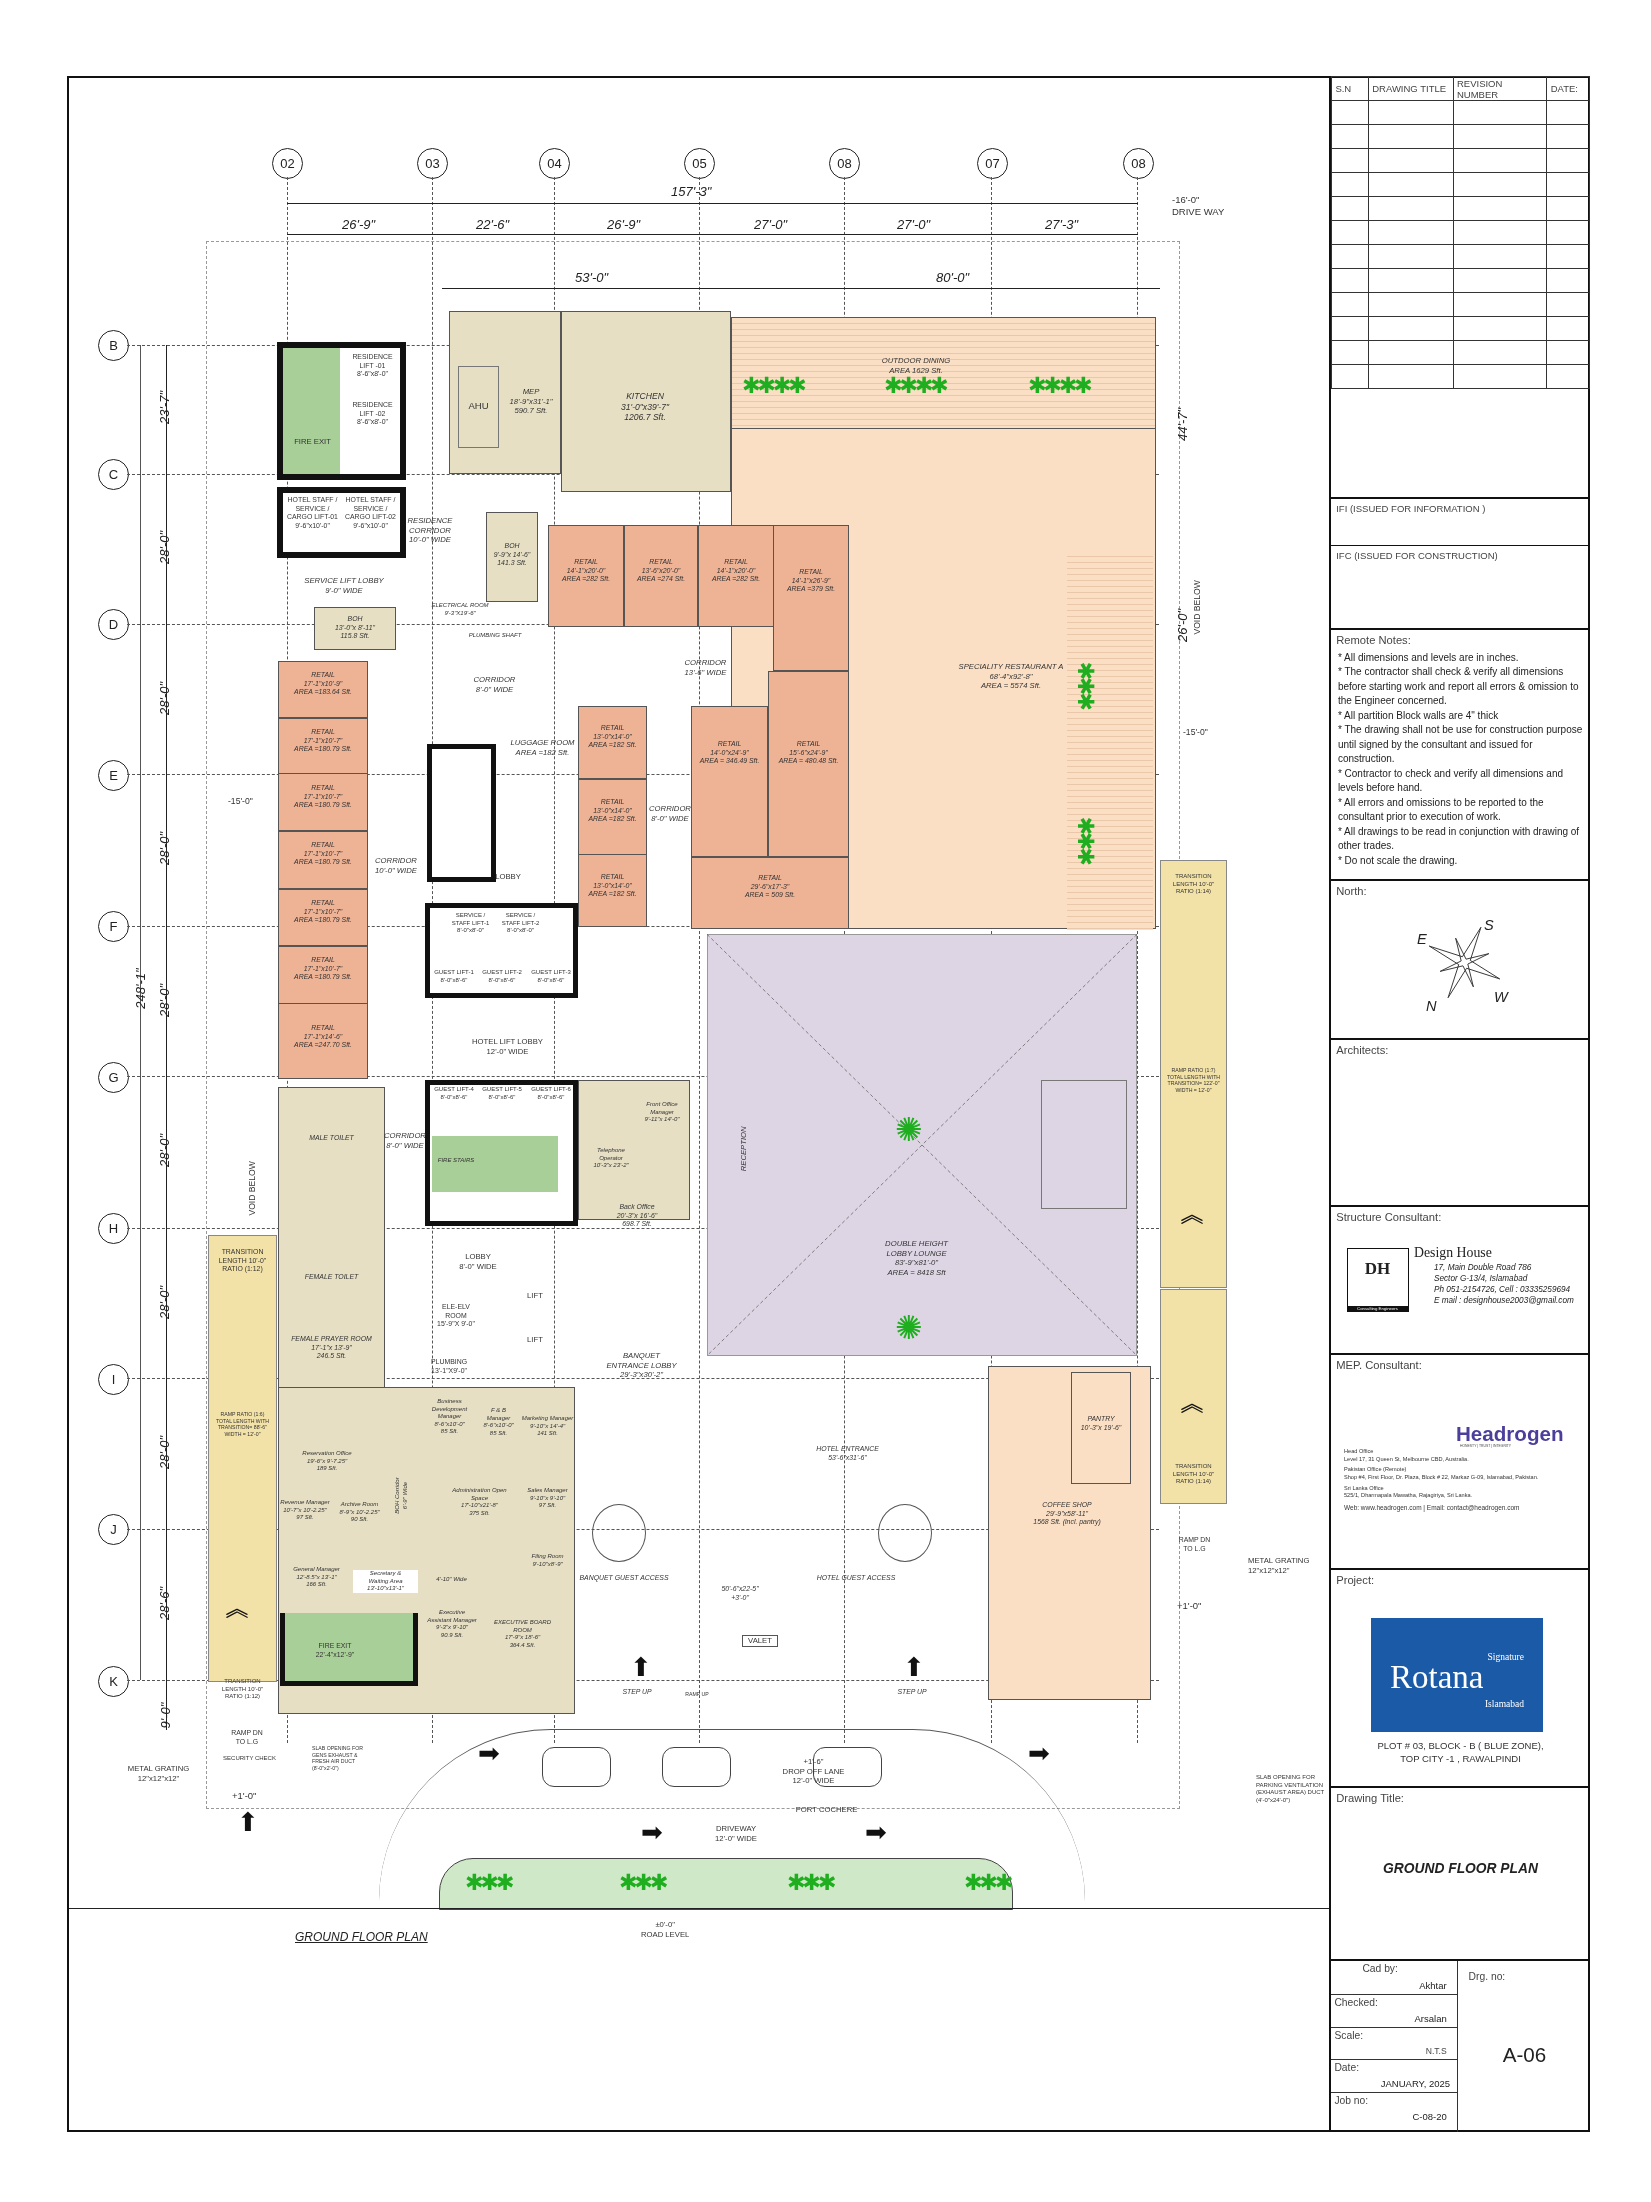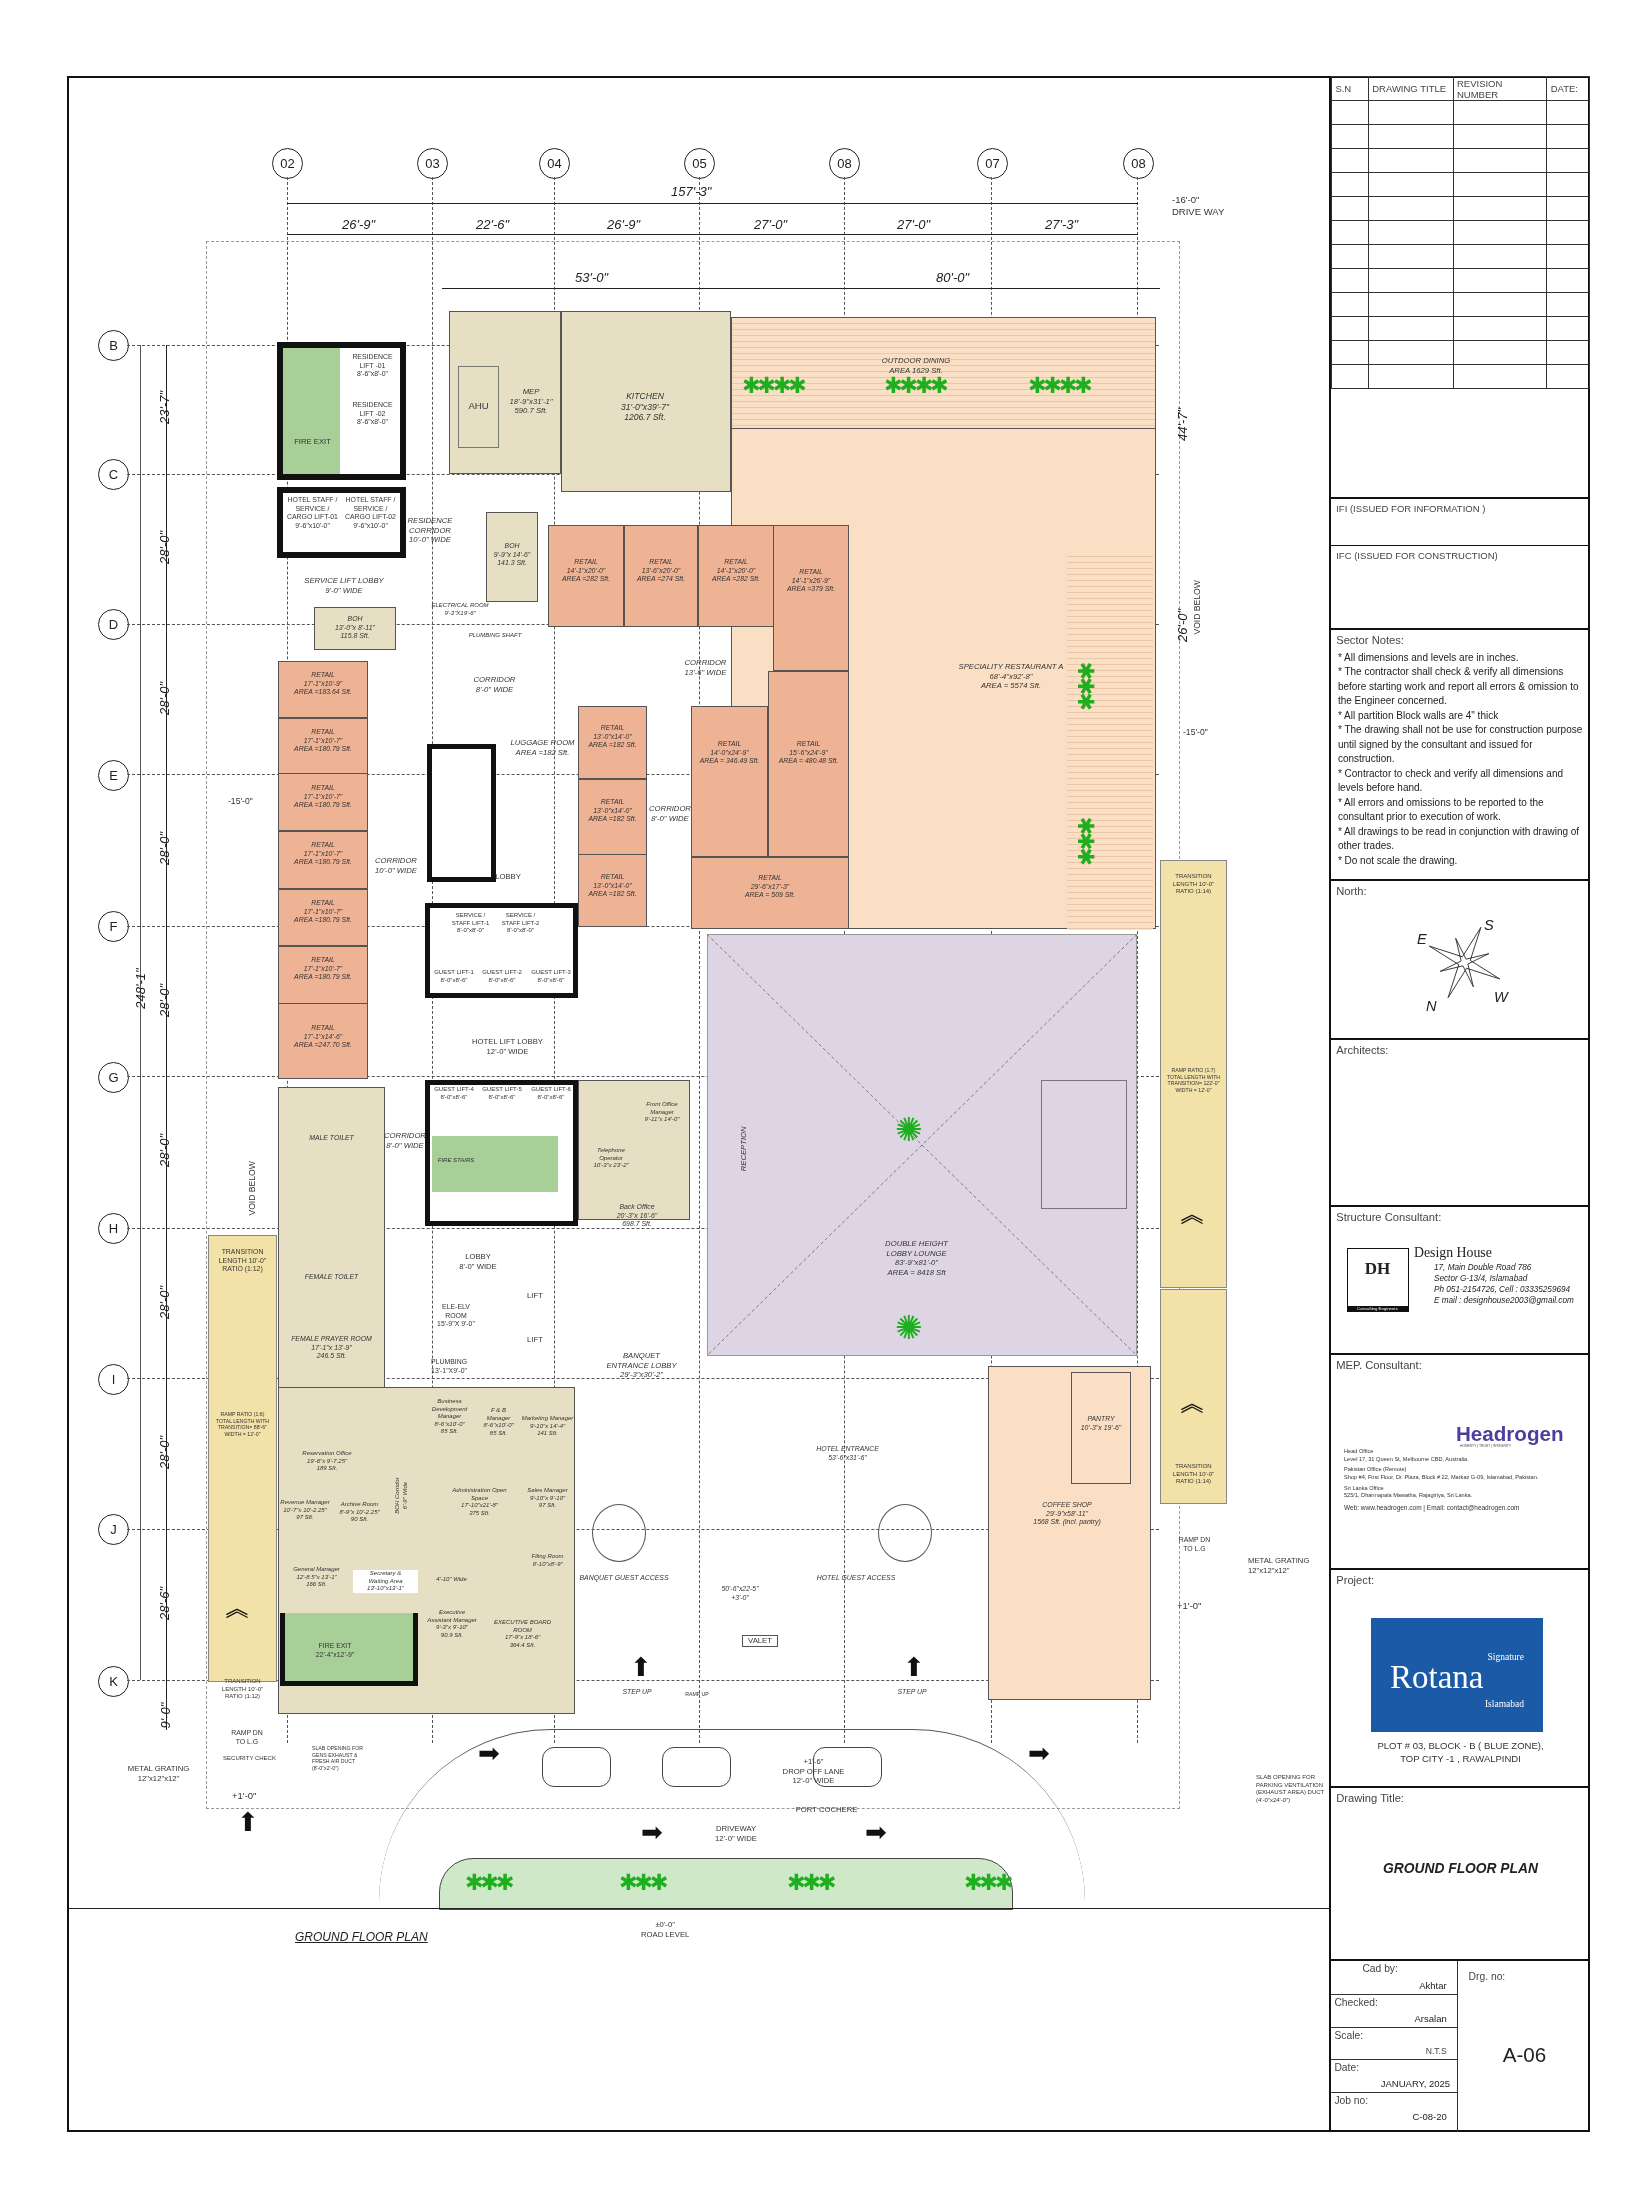--- a/index.html
+++ b/index.html
@@ -564,21 +564,21 @@
   </div>
 
   <div class="tbsec" style="top:421px;height:48px;">
     <div class="tbhead" style="font-size:9.5px;">IFI  (ISSUED FOR INFORMATION )</div>
   </div>
   <div class="tbsec" style="top:469px;height:48px;border-top-width:0.9px;">
     <div class="tbhead" style="font-size:9.5px;">IFC  (ISSUED FOR CONSTRUCTION)</div>
   </div>
 
   <div class="tbsec" style="top:552px;height:251px;">
-    <div class="tbhead">Sector Notes:</div>
+    <div class="tbhead">Remote Notes:</div>
     <div class="note" style="padding:0 6.9px;">
       <div>* All dimensions and levels are in inches.</div>
       <div>* The contractor shall check &amp; verify all dimensions before starting  work and report all errors &amp; omission to the Engineer concerned.</div>
       <div>* All partition Block walls are 4" thick</div>
       <div>* The drawing shall not be use for construction purpose until signed by the consultant and issued for construction.</div>
       <div>* Contractor to check and verify all dimensions and levels before hand.</div>
       <div>* All errors and omissions to be reported to the consultant prior to execution of work.</div>
       <div>* All drawings to be read in conjunction with drawing of  other  trades.</div>
       <div>* Do not scale the drawing.</div>
     </div>

